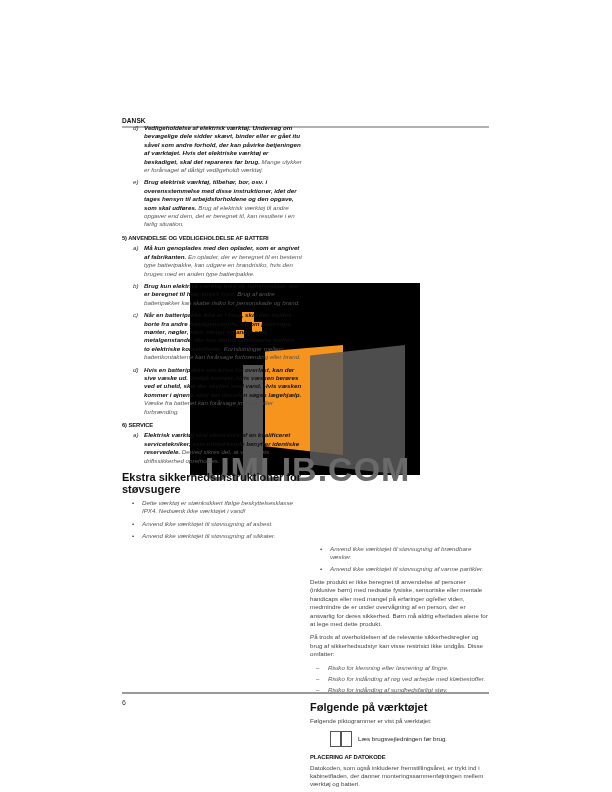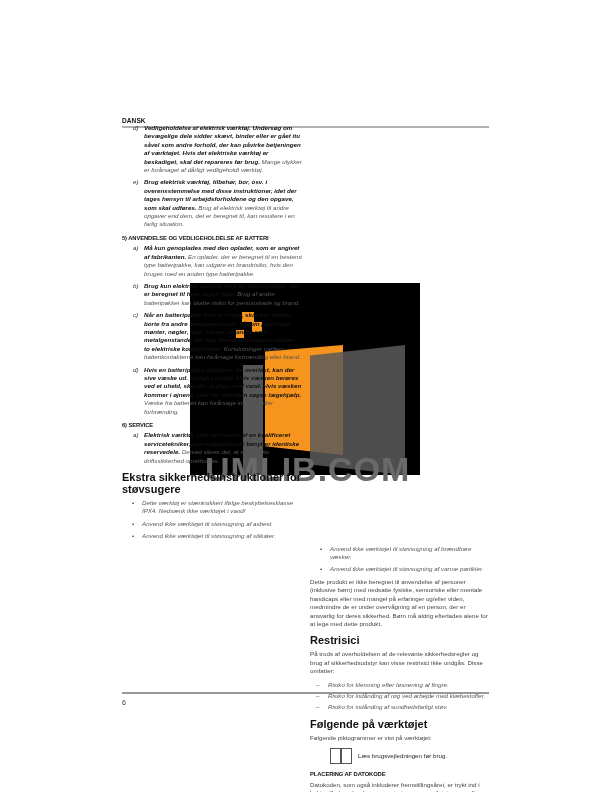--- a/index.html
+++ b/index.html
@@ -93,21 +93,20 @@
     <div class="bullet">Dette værktøj er stænksikkert ifølge beskyttelsesklasse IPX4. Nedsænk ikke værktøjet i vand!</div>
     <div class="bullet">Anvend ikke værktøjet til støvsugning af asbest.</div>
     <div class="bullet">Anvend ikke værktøjet til støvsugning af silikater.</div>
   </div>
 
   <div class="col right wm-overlay-text">
     <div class="bullet">Anvend ikke værktøjet til støvsugning af brændbare væsker.</div>
     <div class="bullet">Anvend ikke værktøjet til støvsugning af varme partikler.</div>
     <div class="para">Dette produkt er ikke beregnet til anvendelse af personer (inklusive børn) med nedsatte fysiske, sensoriske eller mentale handicaps eller med mangel på erfaringer og/eller viden, medmindre de er under overvågning af en person, der er ansvarlig for deres sikkerhed. Børn må aldrig efterlades alene for at lege med dette produkt.</div>
 
-    <div class="h2">Restrisici</div>
     <div class="para">På trods af overholdelsen af de relevante sikkerhedsregler og brug af sikkerhedsudstyr kan visse restrisici ikke undgås. Disse omfatter:</div>
     <div class="dash">Risiko for klemning efter løsnening af fingre.</div>
     <div class="dash">Risiko for indånding af røg ved arbejde med klæbestoffer.</div>
     <div class="dash">Risiko for indånding af sundhedsfarligt støv.</div>
 
     <div class="h2">Følgende på værktøjet</div>
     <div class="para">Følgende piktogrammer er vist på værktøjet:</div>
     <div class="icon-row">
       <span class="book"></span>
       <span>Læs brugsvejledningen før brug.</span>

